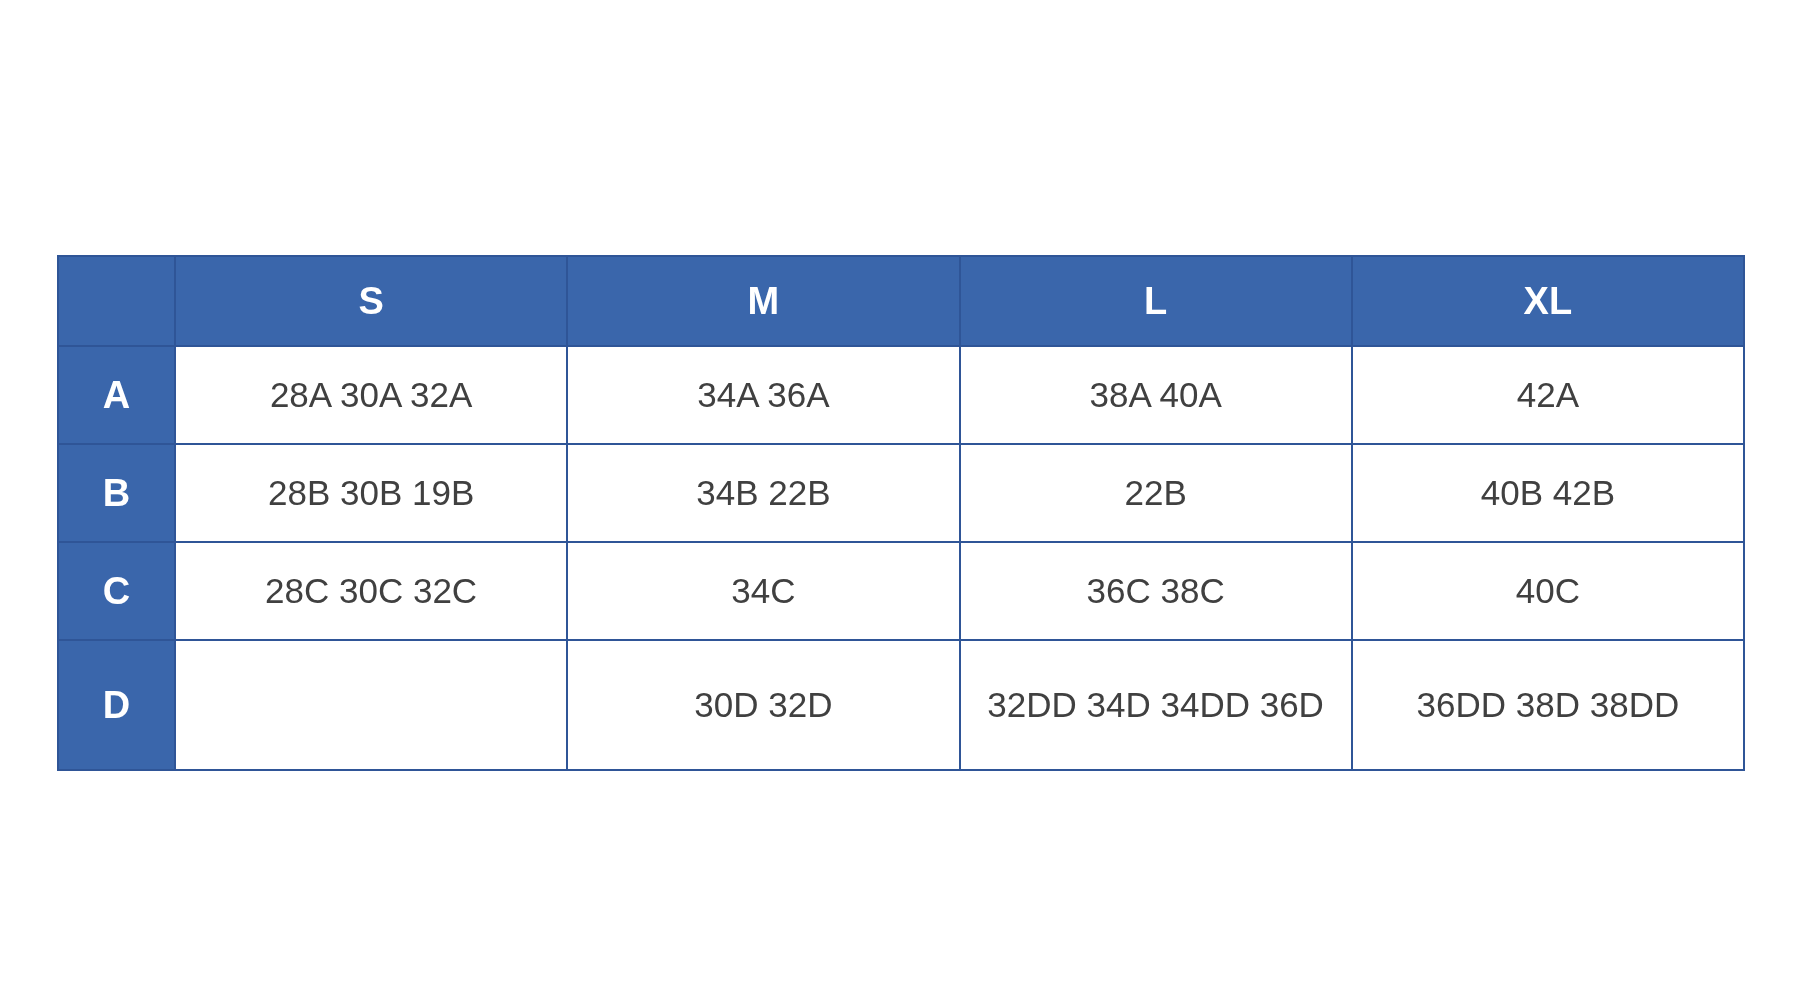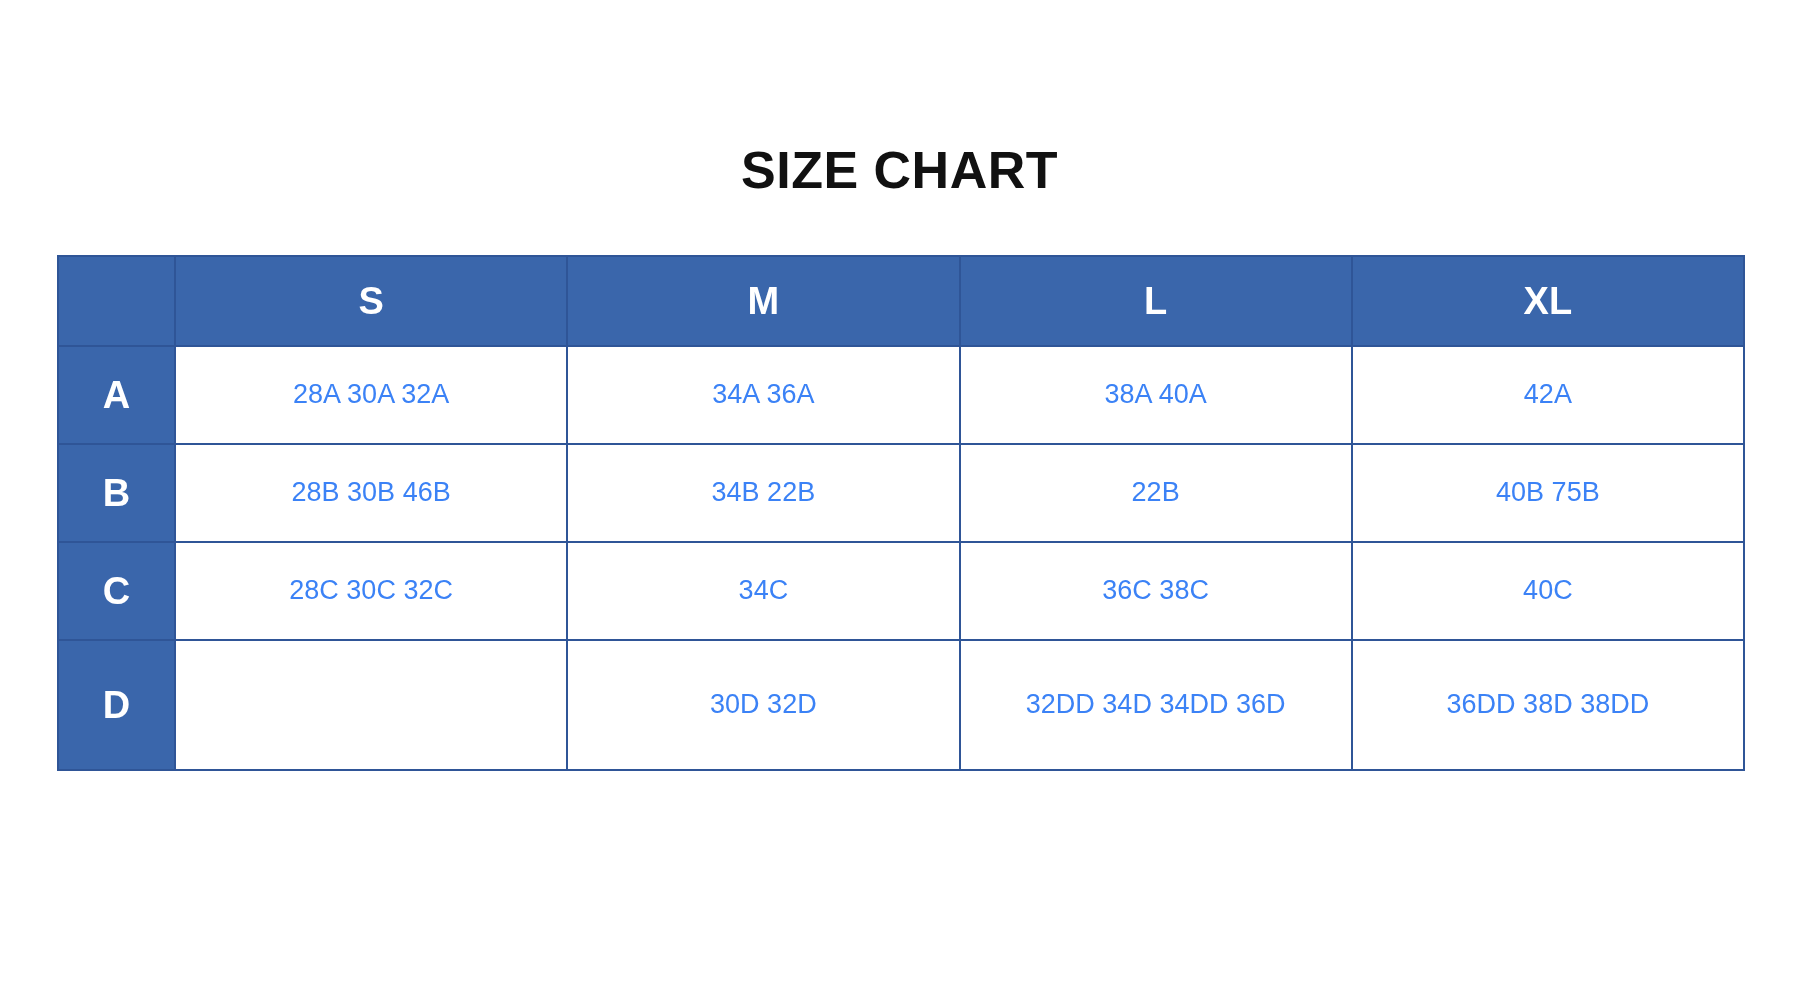--- a/index.html
+++ b/index.html
@@ -65,38 +65,37 @@
   
   th.row-head {
     background: #3a66ab;
     color: #ffffff;
     font-size: 38px;
     font-weight: bold;
     width: 113px;
   }
   td.cell {
     background: #ffffff;
-    color: #3b82f6;
-    font-size: 27px;
+    color: #404040;
+    font-size: 35px;
     font-weight: normal;
     height: 84px;
     padding: 6px 8px;
     line-height: 1.25;
   }
   tr.row-d th.row-head,
   tr.row-d td.cell {
     height: 116px;
   }
 </style>
 </head>
 <body>
 
 <div class="page">
 
-  <div class="chart-title">SIZE CHART</div>
 
   <div class="table-wrap">
     <table class="size-chart">
       <thead>
         <tr>
           <th class="corner"></th>
           <th class="col-head">S</th>
           <th class="col-head">M</th>
           <th class="col-head">L</th>
           <th class="col-head">XL</th>
@@ -105,24 +104,24 @@
       <tbody>
         <tr class="row-a">
           <th class="row-head">A</th>
           <td class="cell">28A 30A 32A</td>
           <td class="cell">34A 36A</td>
           <td class="cell">38A 40A</td>
           <td class="cell">42A</td>
         </tr>
         <tr class="row-b">
           <th class="row-head">B</th>
-          <td class="cell">28B 30B 46B</td>
+          <td class="cell">28B 30B 19B</td>
           <td class="cell">34B 22B</td>
           <td class="cell">22B</td>
-          <td class="cell">40B 75B</td>
+          <td class="cell">40B 42B</td>
         </tr>
         <tr class="row-c">
           <th class="row-head">C</th>
           <td class="cell">28C 30C 32C</td>
           <td class="cell">34C</td>
           <td class="cell">36C 38C</td>
           <td class="cell">40C</td>
         </tr>
         <tr class="row-d">
           <th class="row-head">D</th>

